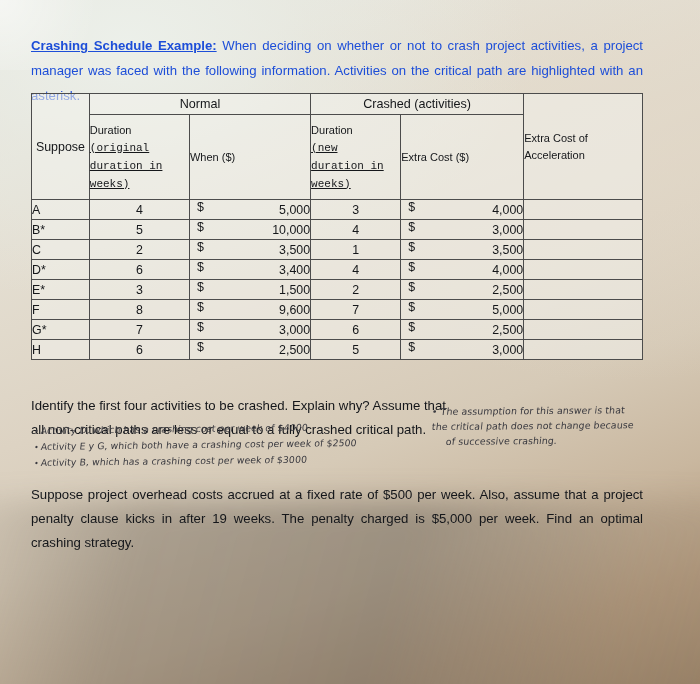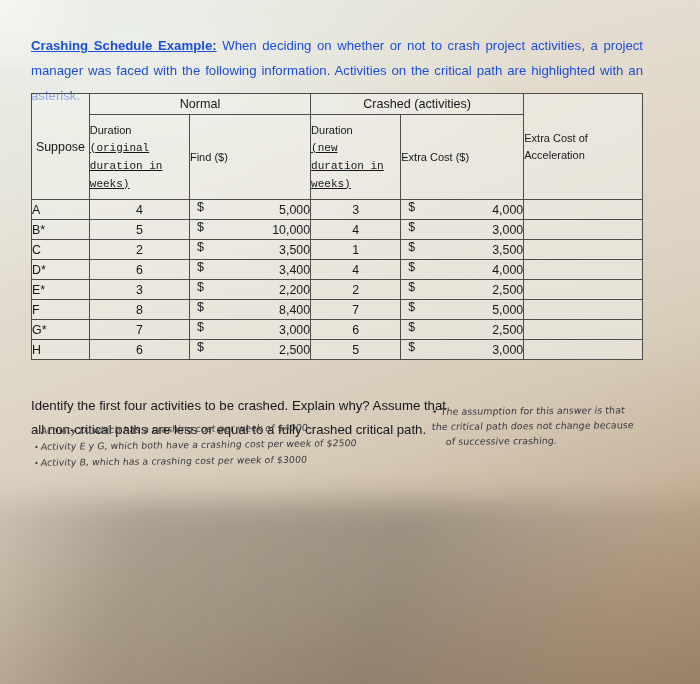--- a/index.html
+++ b/index.html
@@ -207,21 +207,21 @@
           <span>Acceleration</span>
         </th>
       </tr>
       <tr>
         <th class="hdr c-dur">
           <span>Duration</span><br>
           <u>(original</u><br>
           <u>duration in</u><br>
           <u>weeks)</u>
         </th>
-        <th class="hdr c-cost">Find ($)</th>
+        <th class="hdr c-cost">When ($)</th>
         <th class="hdr c-ndur">
           <span>Duration</span><br>
           <u>(new</u><br>
           <u>duration in</u><br>
           <u>weeks)</u>
         </th>
         <th class="hdr c-extra">Extra Cost ($)</th>
       </tr>
     </thead>
     <tbody>
@@ -253,29 +253,29 @@
         <td class="act c-activity">D*</td>
         <td class="num c-dur">6</td>
         <td class="money c-cost"><span class="sign">$</span><span>3,400</span></td>
         <td class="num c-ndur">4</td>
         <td class="money c-extra"><span class="sign">$</span><span>4,000</span></td>
         <td class="empty-cell c-daily"></td>
       </tr>
       <tr>
         <td class="act c-activity">E*</td>
         <td class="num c-dur">3</td>
-        <td class="money c-cost"><span class="sign">$</span><span>2,200</span></td>
+        <td class="money c-cost"><span class="sign">$</span><span>1,500</span></td>
         <td class="num c-ndur">2</td>
         <td class="money c-extra"><span class="sign">$</span><span>2,500</span></td>
         <td class="empty-cell c-daily"></td>
       </tr>
       <tr>
         <td class="act c-activity">F</td>
         <td class="num c-dur">8</td>
-        <td class="money c-cost"><span class="sign">$</span><span>8,400</span></td>
+        <td class="money c-cost"><span class="sign">$</span><span>9,600</span></td>
         <td class="num c-ndur">7</td>
         <td class="money c-extra"><span class="sign">$</span><span>5,000</span></td>
         <td class="empty-cell c-daily"></td>
       </tr>
       <tr>
         <td class="act c-activity">G*</td>
         <td class="num c-dur">7</td>
         <td class="money c-cost"><span class="sign">$</span><span>3,000</span></td>
         <td class="num c-ndur">6</td>
         <td class="money c-extra"><span class="sign">$</span><span>2,500</span></td>
@@ -299,14 +299,15 @@
     <div class="hl"><span class="bul">•</span><span>Activity E y G, which both have a crashing cost per week of $2500</span></div>
     <div class="hl"><span class="bul">•</span><span>Activity B, which has a crashing cost per week of $3000</span></div>
   </div>
 
   <div class="hand hand-right">
     <div class="hr">• The assumption for this answer is that</div>
     <div class="hr">the critical path does not change because</div>
     <div class="hr indent">of successive crashing.</div>
   </div>
 
+  <p class="q2">Suppose project overhead costs accrued at a fixed rate of $500 per week. Also, assume that a project penalty clause kicks in after 19 weeks. The penalty charged is $5,000 per week. Find an optimal crashing strategy.</p>
 
 </div>
 
 </body></html>

